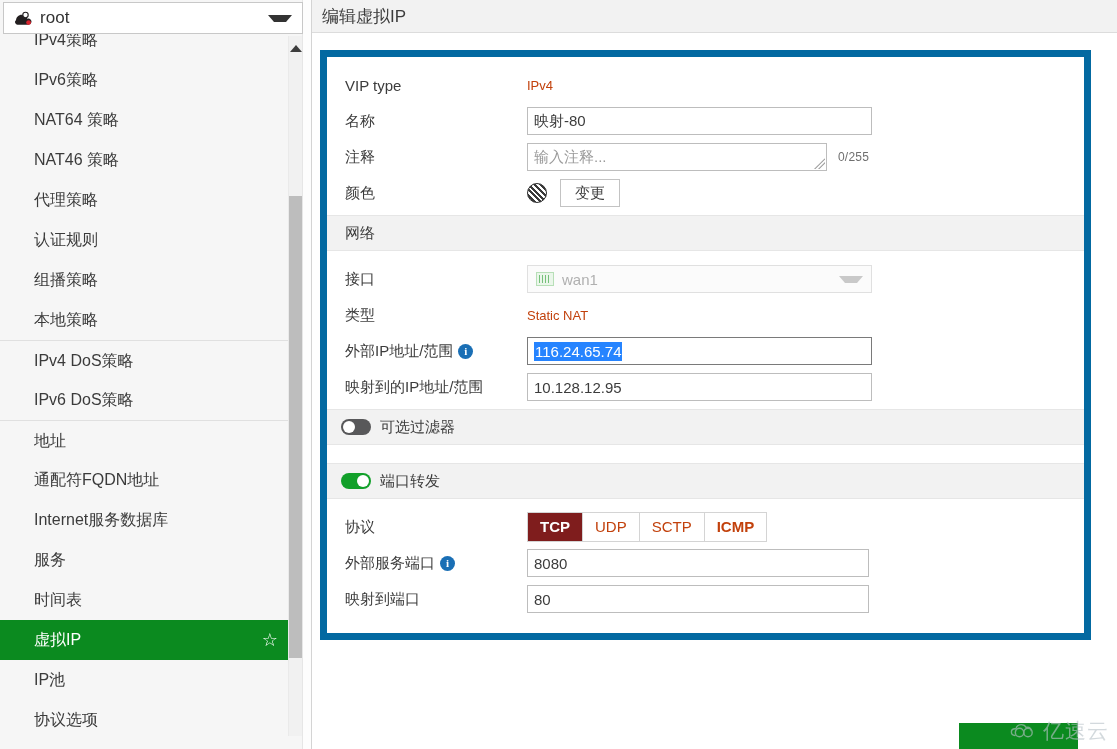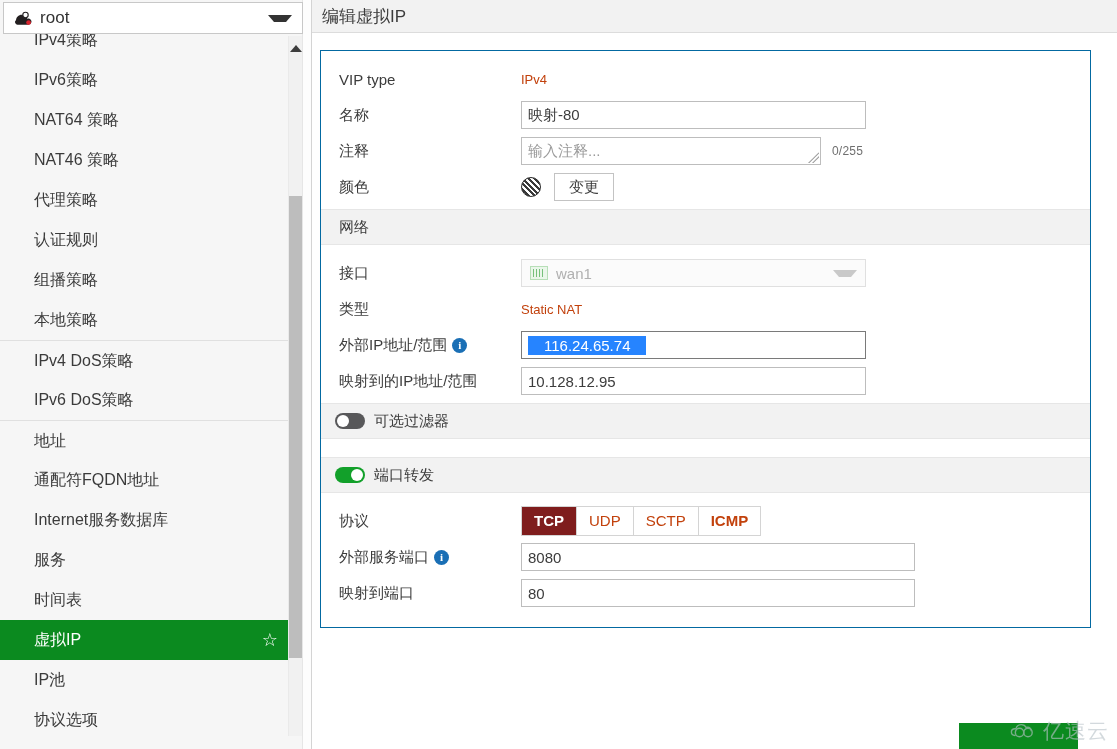--- a/index.html
+++ b/index.html
@@ -180,21 +180,21 @@
     font-size: 17px;
     color: #3c3c3c;
   }
 
   .form-card {
     position: absolute;
     left: 8px;
     top: 50px;
     width: 771px;
     background: #ffffff;
-    border: 1px solid #0369a1;
+    border: 7px solid #0369a1;
     box-sizing: border-box;
     padding-bottom: 12px;
   }
 
   .section-bar {
     background: #f2f2f2;
     height: 34px;
     line-height: 34px;
     padding-left: 18px;
     font-size: 15px;
@@ -243,29 +243,29 @@
     background: #ffffff;
     font-family: "Liberation Sans", "DejaVu Sans", sans-serif;
     font-size: 15px;
     color: #3c3c3c;
     padding: 0 6px;
     box-sizing: border-box;
     outline: none;
   }
   .w-name { width: 345px; }
   .w-ip   { width: 345px; }
-  .w-port { width: 394px; }
+  .w-port { width: 342px; }
 
   .txt-input.focused {
     border: 1px solid #7a7a7a;
   }
   .sel-text {
     background: #2684ff;
     color: #ffffff;
-    padding: 1px 16px;
+    padding: 1px 1px;
   }
 
   .comment-box {
     width: 300px;
     height: 28px;
     border: 1px solid #bdbdbd;
     background: #ffffff;
     position: relative;
     box-sizing: border-box;
     display: flex;

